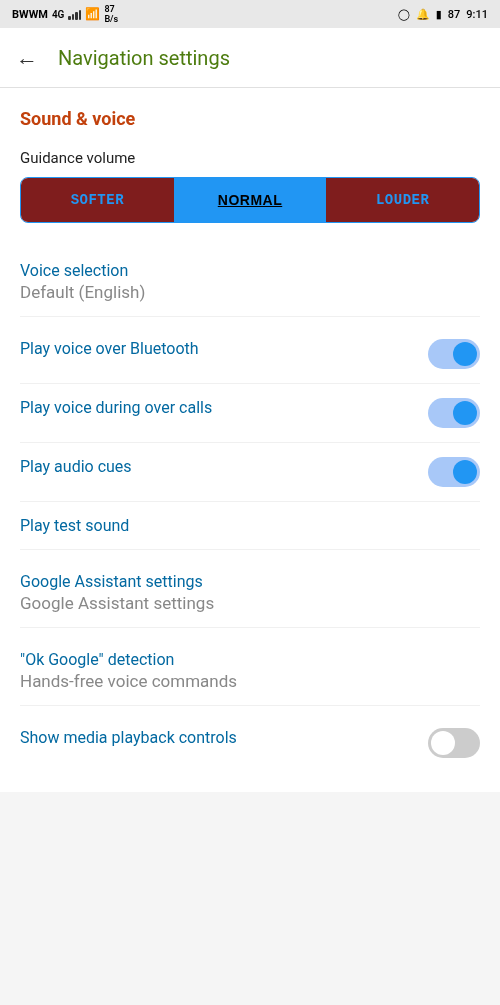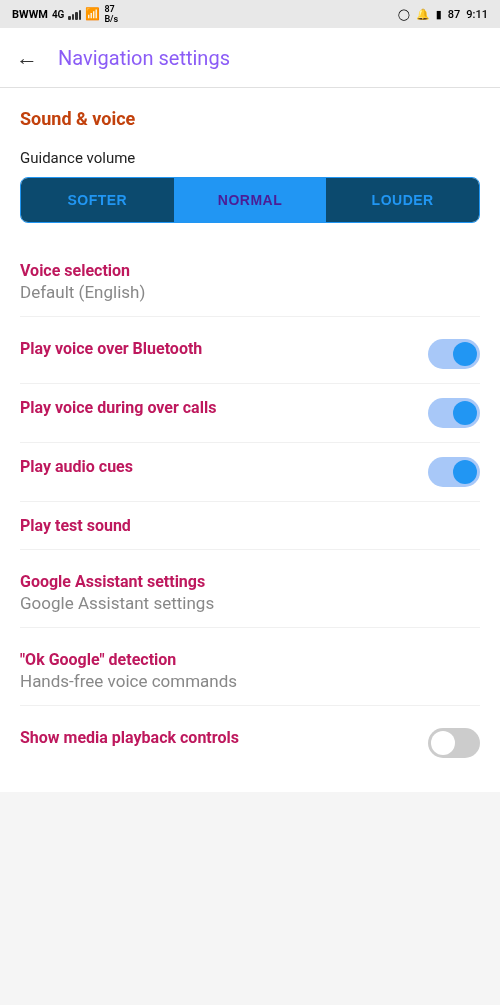--- a/index.html
+++ b/index.html
@@ -76,21 +76,21 @@
       font-size: 22px;
       color: #333;
       cursor: pointer;
       margin-right: 20px;
       line-height: 1;
     }
 
     .nav-title {
       font-size: 20px;
       font-weight: 400;
-      color: #8b5cf6;
+      color: #4d7c0f;
     }
 
     .content {
       background: #ffffff;
       padding: 20px 20px;
     }
 
     .section-header {
       font-size: 18px;
       font-weight: 700;
@@ -119,49 +119,50 @@
       font-size: 14px;
       font-weight: 600;
       letter-spacing: 0.5px;
       cursor: pointer;
       border: none;
       outline: none;
     }
 
     .volume-option.active {
       background: #2196F3;
-      color: #4c1d95;
+      color: #000000;
+      text-decoration: underline;
     }
 
     .volume-option.inactive {
-      background: #0c4a6e;
+      background: #7f1d1d;
       color: #2196F3;
+      font-family: Liberation Mono, monospace;
     }
 
     .setting-item {
       padding: 14px 0;
       border-bottom: 1px solid #f0f0f0;
     }
 
     .setting-item:last-child {
       border-bottom: none;
     }
 
     .setting-item-row {
       display: flex;
       align-items: flex-start;
       justify-content: space-between;
     }
 
     .setting-item-label {
       font-size: 16px;
-      color: #be185d;
+      color: #0369a1;
       flex: 1;
       padding-right: 12px;
-      font-weight: bold;
     }
 
     .setting-item-sublabel {
       font-size: 17px;
       color: #888;
       margin-top: 2px;
     }
 
     
     .toggle-switch {

